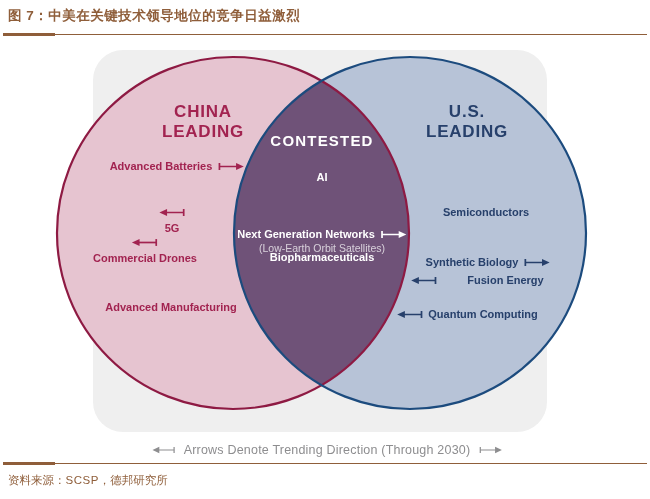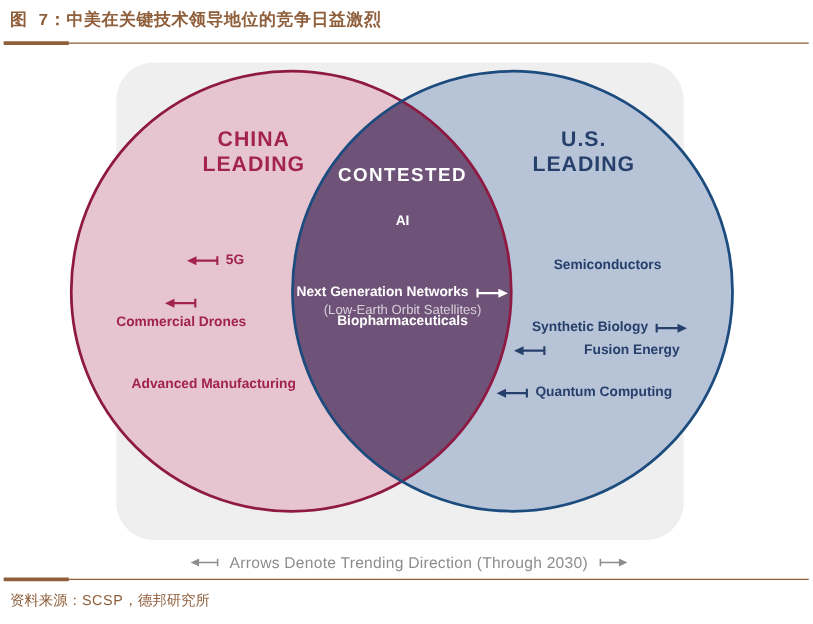--- a/index.html
+++ b/index.html
@@ -1,20 +1,20 @@
 <!DOCTYPE html>
 <html><head>
 <meta charset="utf-8">
 <style>
   html,body{margin:0;padding:0;background:#ffffff;}
   .page{position:relative;width:650px;height:499px;background:#ffffff;overflow:hidden;
         font-family:"Liberation Sans","DejaVu Sans",sans-serif;}
 
   
-  .fig-title{position:absolute;left:8px;top:7px;font-family:Liberation Mono, monospace;
+  .fig-title{position:absolute;left:8px;top:7px;font-family:Liberation Sans, sans-serif;
              font-weight:700;font-size:13.5px;color:#8F5E3A;letter-spacing:0.5px;white-space:nowrap;}
   .rule{position:absolute;left:3px;width:644px;height:4px;}
   .rule .line{position:absolute;top:1px;left:0;right:0;height:1.2px;background:#8F5E3A;}
   .rule .accent{position:absolute;top:0;left:0;width:52px;height:3px;background:#8F5E3A;}
   .rule-top{top:33px;}
   .rule-bottom{top:462px;}
   .fig-source{position:absolute;left:8px;top:473px;font-family:"Liberation Serif","DejaVu Serif",serif;
               font-size:11.5px;color:#8F5E3A;white-space:nowrap;}
   .fig-source .latin{font-family:"Liberation Sans","DejaVu Sans",sans-serif;font-weight:500;letter-spacing:0.5px;}
 
@@ -62,22 +62,30 @@
       <path d="M321.5 35.9 A176 176 0 0 1 321.5 340.1 A176 176 0 0 1 321.5 35.9 Z" fill="#6F5278"></path>
       <circle cx="233" cy="188" r="176" fill="none" stroke="#8E1A43" stroke-width="2.2"></circle>
       <circle cx="410" cy="188" r="176" fill="none" stroke="#1C4B7E" stroke-width="2.2"></circle>
     </svg>
 
     <div class="abs heading cn" style="left:203px;top:77px;">
       <div>CHINA</div>
       <div>LEADING</div>
     </div>
 
+    <div class="abs item cn" style="left:177px;top:121px;">
+      <span>Advanced Batteries</span>
+      <svg class="arr" viewBox="0 0 30 10">
+          <path class="s" d="M2 1.2 L2 8.8"></path>
+          <path class="s" d="M2 5 L21.5 5"></path>
+          <path class="f" d="M20.5 1 L29 5 L20.5 9 Z"></path>
+        </svg>
+    </div>
 
-    <div class="abs item cn" style="left:172px;top:163px;">
+    <div class="abs item cn" style="left:172px;top:176px;flex-direction:column;">
       <svg class="arr" viewBox="0 0 30 10">
           <path class="s" d="M28 1.2 L28 8.8"></path>
           <path class="s" d="M28 5 L8.5 5"></path>
           <path class="f" d="M9.5 1 L1 5 L9.5 9 Z"></path>
         </svg>
       <span>5G</span>
     </div>
 
     <div class="abs item cn" style="left:145px;top:206px;flex-direction:column;">
       <svg class="arr" viewBox="0 0 30 10">

